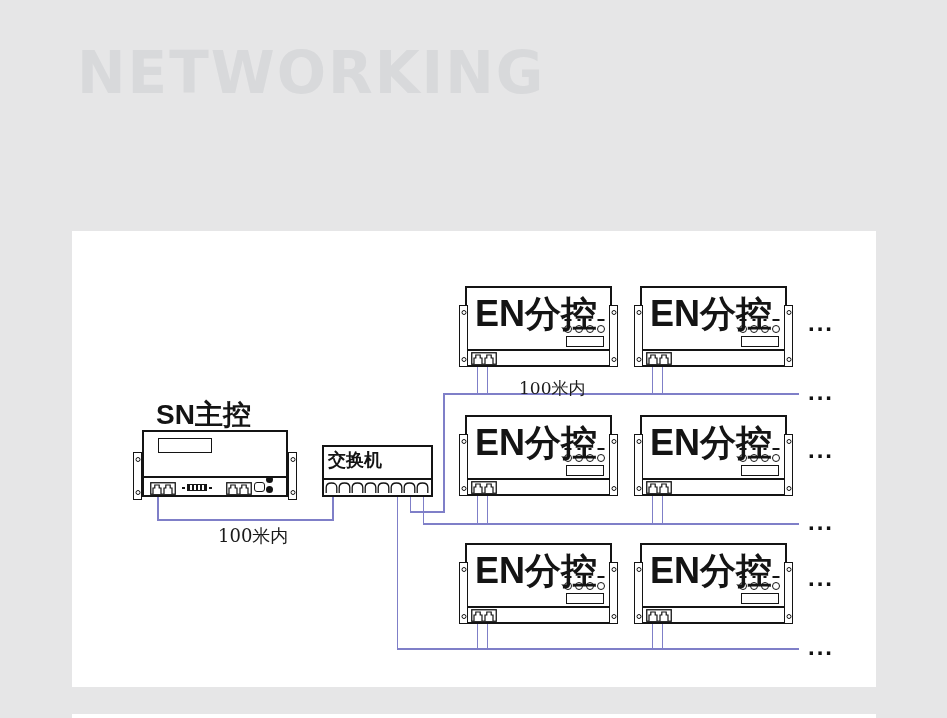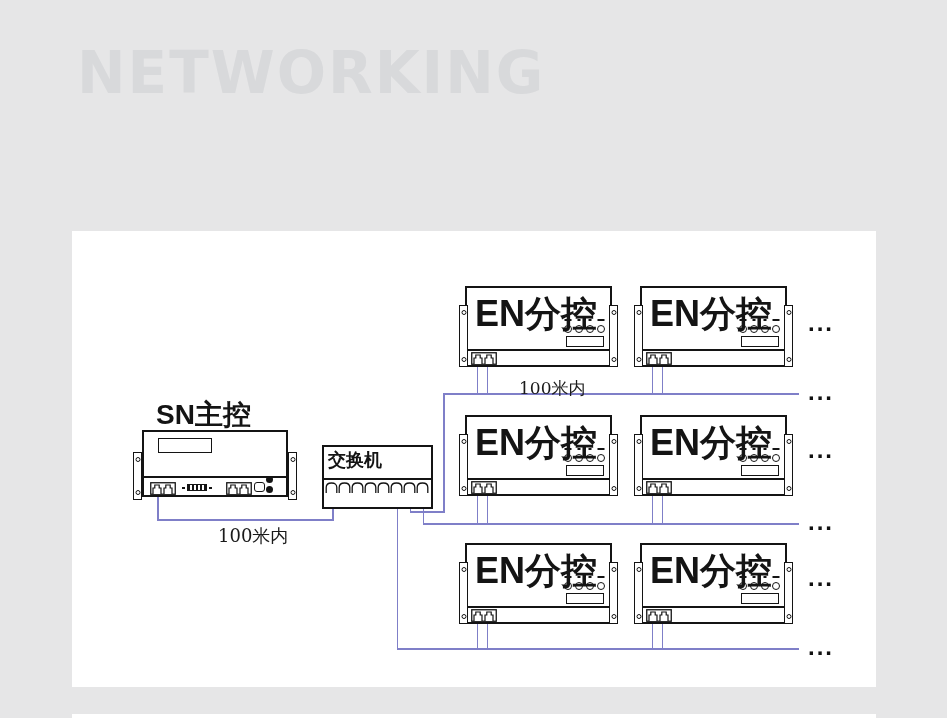--- a/index.html
+++ b/index.html
@@ -44,21 +44,21 @@
   .sn-div{top:44px;}
   .sn-stripes{position:absolute;left:38px;top:53px;width:30px;height:5px;display:flex;align-items:center;gap:2px;}
   .sn-stripes i{display:block;height:2px;background:#141414;}
   .sn-stripes .d{width:3px;} 
   .sn-stripes .bar{width:20px;height:5px;
      background:repeating-linear-gradient(90deg,#141414 0 2px,#fff 2px 4px);border:0.5px solid #141414;}
   .sn-single{position:absolute;left:110px;top:50px;width:11px;height:10px;border:1.5px solid #141414;border-radius:3px;box-sizing:border-box;}
   .sn-dot{position:absolute;left:122px;width:7px;height:7px;border-radius:50%;background:#141414;}
 
   
-  .sw-box{left:322px;top:445px;width:111px;height:64px;}
+  .sw-box{left:322px;top:445px;width:111px;height:52px;}
   .sw-label{position:absolute;left:4px;top:1px;font-size:18px;font-weight:700;}
   .sw-div{top:31px;}
   .sw-ports{position:absolute;left:1px;top:33px;}
 
   
   .en-box{position:absolute;width:147px;height:81px;background:#fff;border:2px solid #141414;
     box-sizing:border-box;z-index:2;}
   .en-ear{top:17px;height:62px;}
   .en-ear.l{left:-8px;} .en-ear.r{right:-8px;}
   .en-label{position:absolute;left:8px;top:2px;font-size:36px;font-weight:700;white-space:nowrap;}

